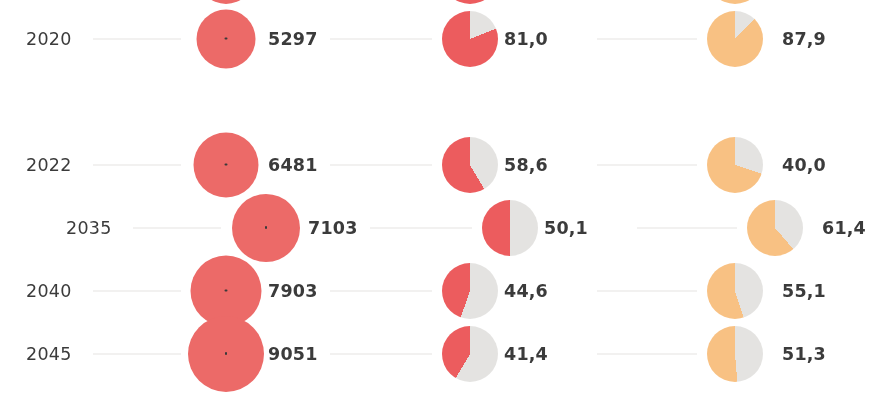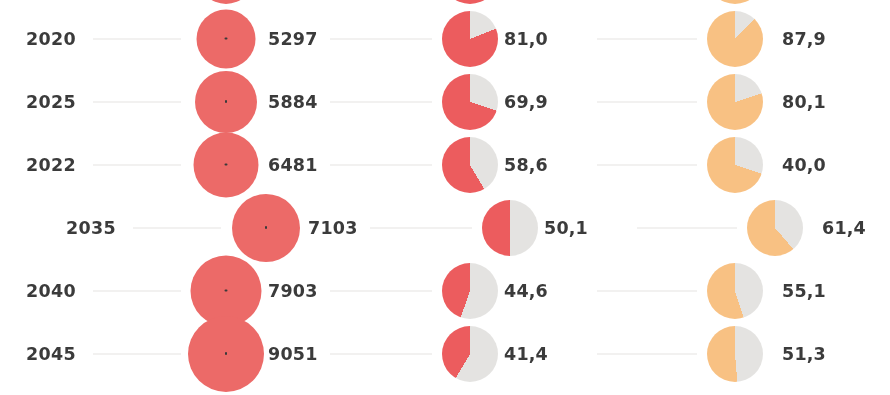--- a/index.html
+++ b/index.html
@@ -12,21 +12,21 @@
   #sheet{position:relative;width:890px;height:395px;background:#fff;}
 
   .row{
     position:absolute;left:0;width:890px;height:63px;
     display:block;
   }
 
   
   .year{
     position:absolute;left:26px;top:50%;transform:translateY(-50%);
-    font-size:17.5px;font-weight:700;color:#3b3b3b;
+    font-size:17.5px;font-weight:400;color:#3b3b3b;
     letter-spacing:.3px;white-space:nowrap;
   }
 
   
   .rule{
     position:absolute;top:50%;height:1px;background:#e6e4e2;
     transform:translateY(-50%);
   }
   .rule.r1{left:93px;width:88px;}
   .rule.r2{left:330px;width:102px;}
@@ -100,40 +100,20 @@
         <div class="pie-cell p2">
           <div class="pie" style="background: conic-gradient(rgb(228, 227, 225) 0deg, rgb(228, 227, 225) 68.4deg, rgb(236, 92, 94) 68.4deg, rgb(236, 92, 94) 360deg);"></div>
         </div>
         <div class="val v2">81,0</div>
         <div class="rule r3" style="background: rgb(230, 228, 226);"></div>
         <div class="pie-cell p3">
           <div class="pie" style="background: conic-gradient(rgb(228, 227, 225) 0deg, rgb(228, 227, 225) 43.56deg, rgb(248, 193, 131) 43.56deg, rgb(248, 193, 131) 360deg);"></div>
         </div>
         <div class="val v3">87,9</div>
       </div>
-      <div class="row" style="top: 70px;">
-        <div class="year">2025</div>
-        <div class="rule r1" style="background: rgb(230, 228, 226);"></div>
-        <div class="bubble-cell">
-          <div class="bubble" style="width: 62px; height: 62px; background: rgb(236, 106, 104);">
-            <span class="dot"></span>
-          </div>
-        </div>
-        <div class="val v1">5884</div>
-        <div class="rule r2" style="background: rgb(230, 228, 226);"></div>
-        <div class="pie-cell p2">
-          <div class="pie" style="background: conic-gradient(rgb(228, 227, 225) 0deg, rgb(228, 227, 225) 108.36deg, rgb(236, 92, 94) 108.36deg, rgb(236, 92, 94) 360deg);"></div>
-        </div>
-        <div class="val v2">69,9</div>
-        <div class="rule r3" style="background: rgb(230, 228, 226);"></div>
-        <div class="pie-cell p3">
-          <div class="pie" style="background: conic-gradient(rgb(228, 227, 225) 0deg, rgb(228, 227, 225) 71.64deg, rgb(248, 193, 131) 71.64deg, rgb(248, 193, 131) 360deg);"></div>
-        </div>
-        <div class="val v3">80,1</div>
-      </div>
       <div class="row" style="top: 133px;">
         <div class="year">2022</div>
         <div class="rule r1" style="background: rgb(230, 228, 226);"></div>
         <div class="bubble-cell">
           <div class="bubble" style="width: 65px; height: 65px; background: rgb(236, 106, 104);">
             <span class="dot"></span>
           </div>
         </div>
         <div class="val v1">6481</div>
         <div class="rule r2" style="background: rgb(230, 228, 226);"></div>

